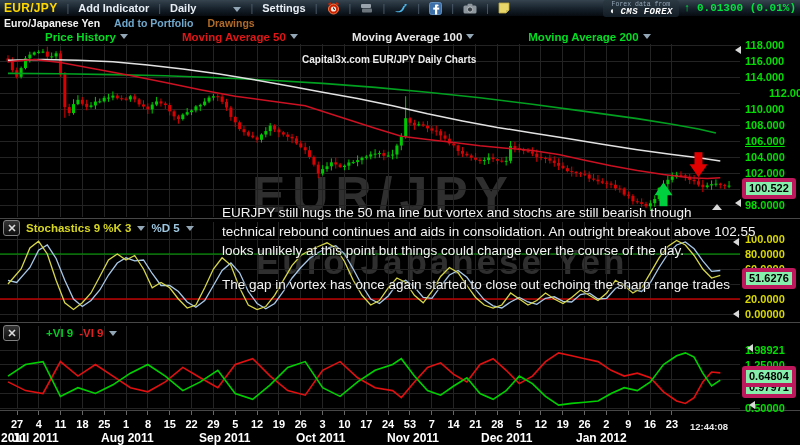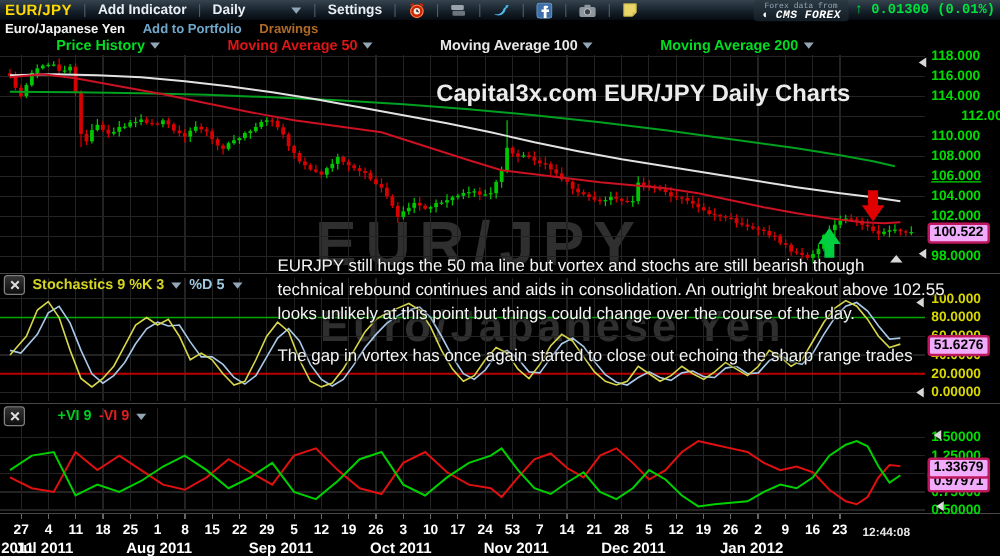--- a/index.html
+++ b/index.html
@@ -34,36 +34,36 @@
              align-items:center;padding:0 5px;font-size:11.5px;font-weight:bold;}
   .leg{cursor:pointer;display:inline-flex;align-items:center;gap:4px;margin-right:8px;padding-left:40px;}
   .lg-g{color:#00dd22;} .lg-r{color:#e01616;} .lg-w{color:#e8e8e8;}
 
   
   #plot{position:absolute;left:0;top:0;z-index:2;pointer-events:none;}
   .plotzone{position:absolute;left:0;top:44px;width:740px;height:366px;z-index:1;cursor:crosshair;}
   .wm{position:absolute;z-index:1;color:rgba(145,145,145,0.32);font-weight:bold;pointer-events:none;}
   .wm-main{left:252px;top:166px;font-size:50px;letter-spacing:7px;}
   .wm-stoch{left:256px;top:242px;font-size:35px;letter-spacing:3px;}
-  .title{position:absolute;left:302px;top:65px;z-index:4;font-size:19px;color:#ececec;font-weight:bold;margin-left:47px;}
+  .title{position:absolute;left:302px;top:54px;z-index:4;font-size:10px;color:#ececec;font-weight:bold;}
   .annot{position:absolute;z-index:5;font-size:13.5px;color:#f4f4f4;line-height:19px;
          text-shadow:0 0 3px #000,1px 1px 1px #000;white-space:nowrap;}
   .an1{left:222px;top:203px;} .an2{left:222px;top:275px;}
 
   
   .hdr{position:absolute;z-index:4;display:flex;align-items:center;gap:6px;font-size:11.5px;font-weight:bold;}
   .hdr-stoch{left:3px;top:220px;} .hdr-vtx{left:3px;top:325px;}
   .xbtn{width:15px;height:14px;border:1px solid #808080;border-radius:3px;cursor:pointer;
         background:linear-gradient(#353535,#0e0e0e);display:inline-flex;align-items:center;justify-content:center;}
   .stoK{color:#d6d622;} .stoD{color:#9ec7e0;} .vip{color:#00cc22;} .vim{color:#e02020;}
 
   
   .axis-label{position:absolute;left:745px;z-index:4;font-size:11px;font-weight:bold;white-space:nowrap;}
   .ax-g{color:#00dd00;} .ax-y{color:#d8d800;}
-  .pbox{position:absolute;left:742px;z-index:6;background:#f0abfc;color:#000;border:2px solid #be185d;
+  .pbox{position:absolute;left:742px;z-index:6;background:#86efac;color:#000;border:4px solid #be185d;
         border-radius:3px;font-size:11px;font-weight:bold;padding:0 3px;line-height:13px;}
   .tri-left{position:absolute;z-index:5;width:0;height:0;border-top:4px solid transparent;
             border-bottom:4px solid transparent;border-right:6px solid #d8d8d8;cursor:pointer;}
   .tri-up{position:absolute;z-index:5;width:0;height:0;border-left:5px solid transparent;
           border-right:5px solid transparent;border-bottom:6px solid #d8d8d8;cursor:pointer;}
 
   
   .xaxis{position:absolute;left:0;top:410px;width:800px;height:35px;z-index:4;}
   .day{position:absolute;top:8px;font-size:11px;font-weight:bold;color:#fff;transform:translateX(-50%);}
   .mon{position:absolute;top:21px;font-size:12px;font-weight:bold;color:#fff;white-space:nowrap;}
@@ -719,30 +719,30 @@
     </div>
   <div id="ax-stoch">
       <div class="axis-label ax-y" style="top: 233px;">100.000</div>
       <div class="axis-label ax-y" style="top: 248px;">80.0000</div>
       <div class="axis-label ax-y" style="top: 263px;">60.0000</div>
       <div class="axis-label ax-y" style="top: 278px;">40.0000</div>
       <div class="axis-label ax-y" style="top: 293px;">20.0000</div>
       <div class="axis-label ax-y" style="top: 308px;">0.00000</div>
     </div>
   <div id="ax-vortex">
-      <div class="axis-label ax-g" style="top: 344px;">1.50000</div>
+      <div class="axis-label ax-g" style="top: 344px;">1.98921</div>
       <div class="axis-label ax-g" style="top: 358.5px;">1.25000</div>
       <div class="axis-label ax-g" style="top: 387.5px;">0.75000</div>
       <div class="axis-label ax-g" style="top: 402px;">0.50000</div>
     </div>
 
   <div class="pbox" style="top:178px">100.522</div>
   <div class="pbox" style="top:268px">51.6276</div>
   <div class="pbox" style="top:377px;z-index:5">0.97971</div>
-  <div class="pbox" style="top:366px;z-index:6">1.33679</div>
+  <div class="pbox" style="top:366px;z-index:6">0.64804</div>
 
   <div class="tri-left" style="left:735px;top:46px"></div>
   <div class="tri-left" style="left:735px;top:199px"></div>
   <div class="tri-up" style="left:712px;top:204px"></div>
   <div class="tri-left" style="left:733px;top:238px"></div>
   <div class="tri-left" style="left:733px;top:310px"></div>
   <div class="tri-left" style="left:747px;top:344px"></div>
   <div class="tri-left" style="left:749px;top:401px"></div>
 
   <div class="xaxis">

